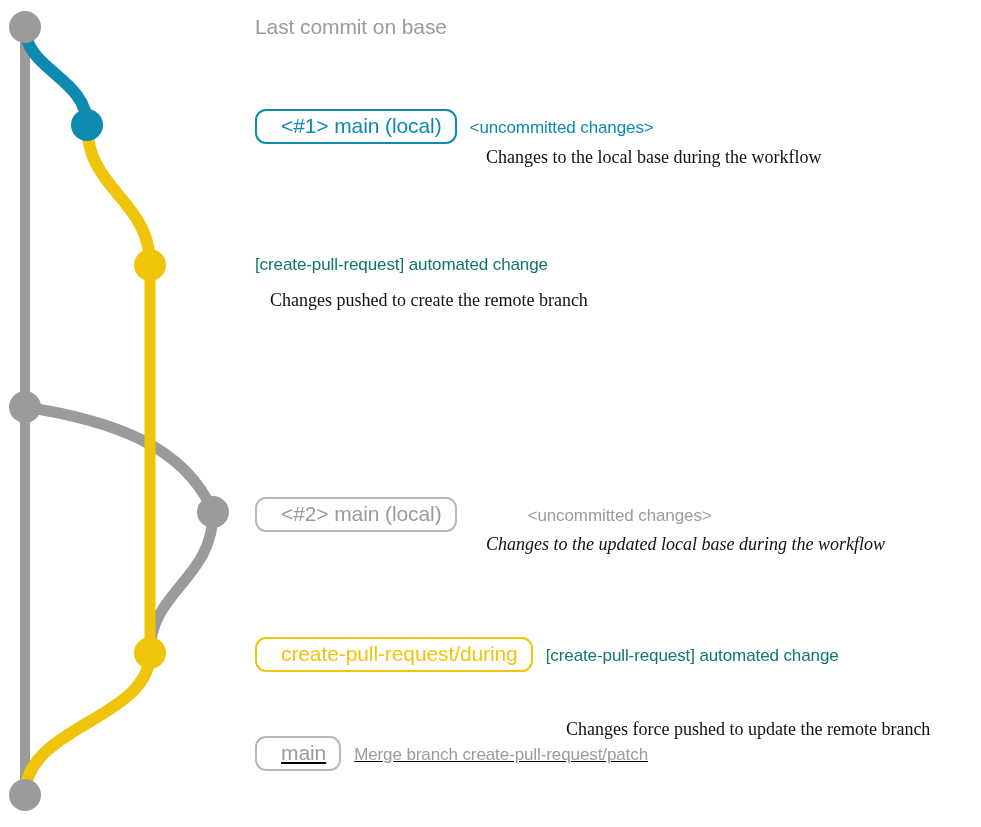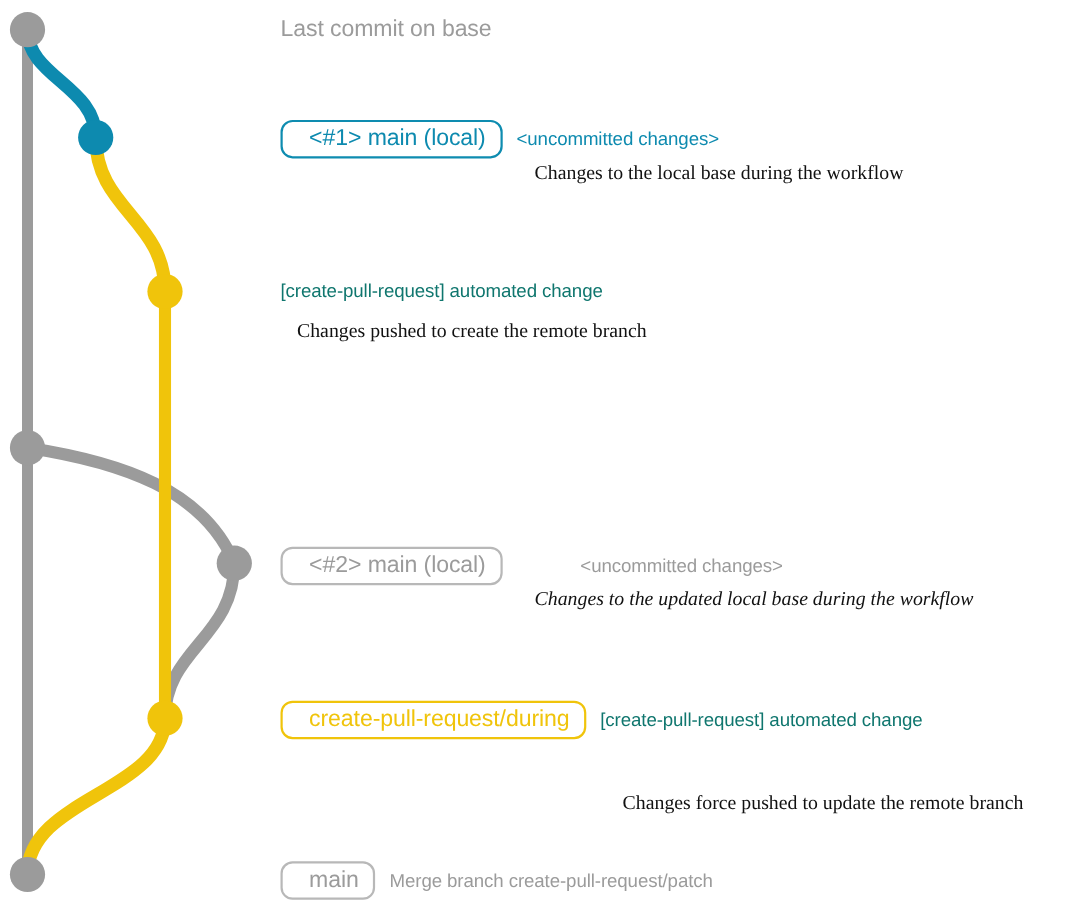--- a/index.html
+++ b/index.html
@@ -137,19 +137,19 @@
   </div>
   <div class="note" style="left:486px; top:535px;font-style:italic;">Changes to the updated local base during the workflow</div>
 
   <div class="row" style="left:255px; top:637px;">
     <span class="pill yellow">create-pull-request/during</span>
     <span class="gap"></span>
     <span class="subject yellow">[create-pull-request] automated change</span>
   </div>
   <div class="note" style="left:566px; top:676px;margin-top:44px;">Changes force pushed to update the remote branch</div>
 
-  <div class="row" style="left:255px; top:783px;">
+  <div class="row" style="left:255px; top:736px;text-decoration:underline;">
     <span class="pill gray">main</span>
     <span class="gap"></span>
     <span class="subject gray">Merge branch create-pull-request/patch</span>
   </div>
 
 </div>
 
 </body></html>

